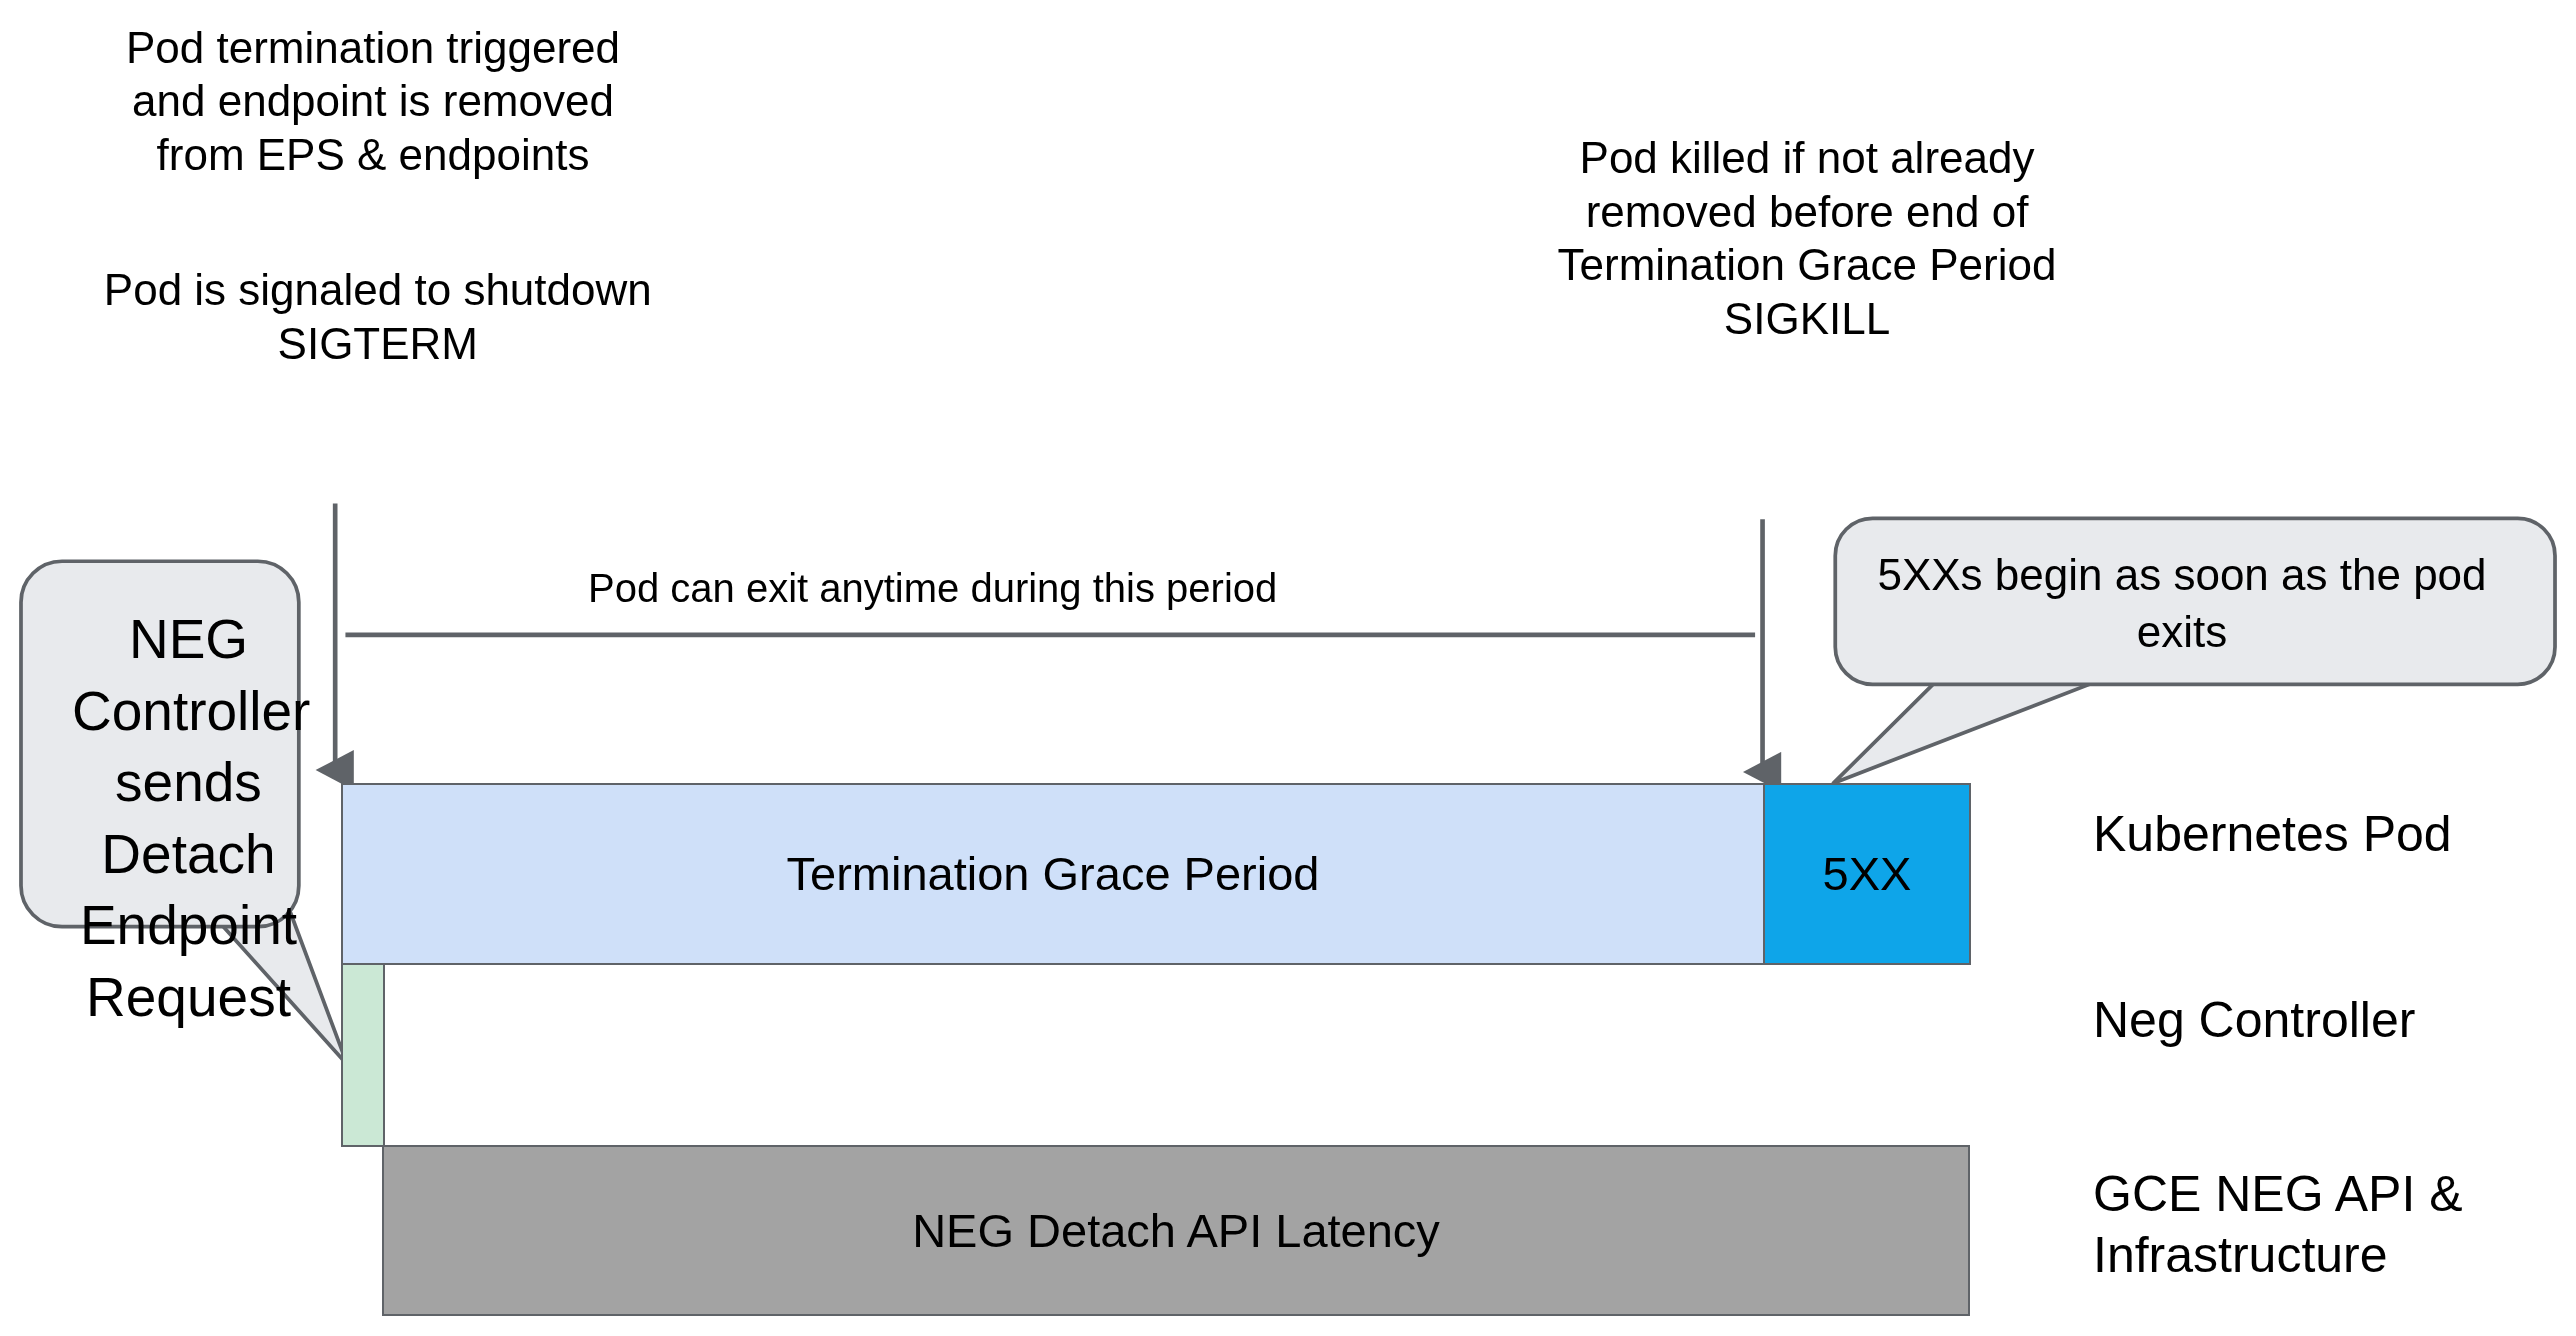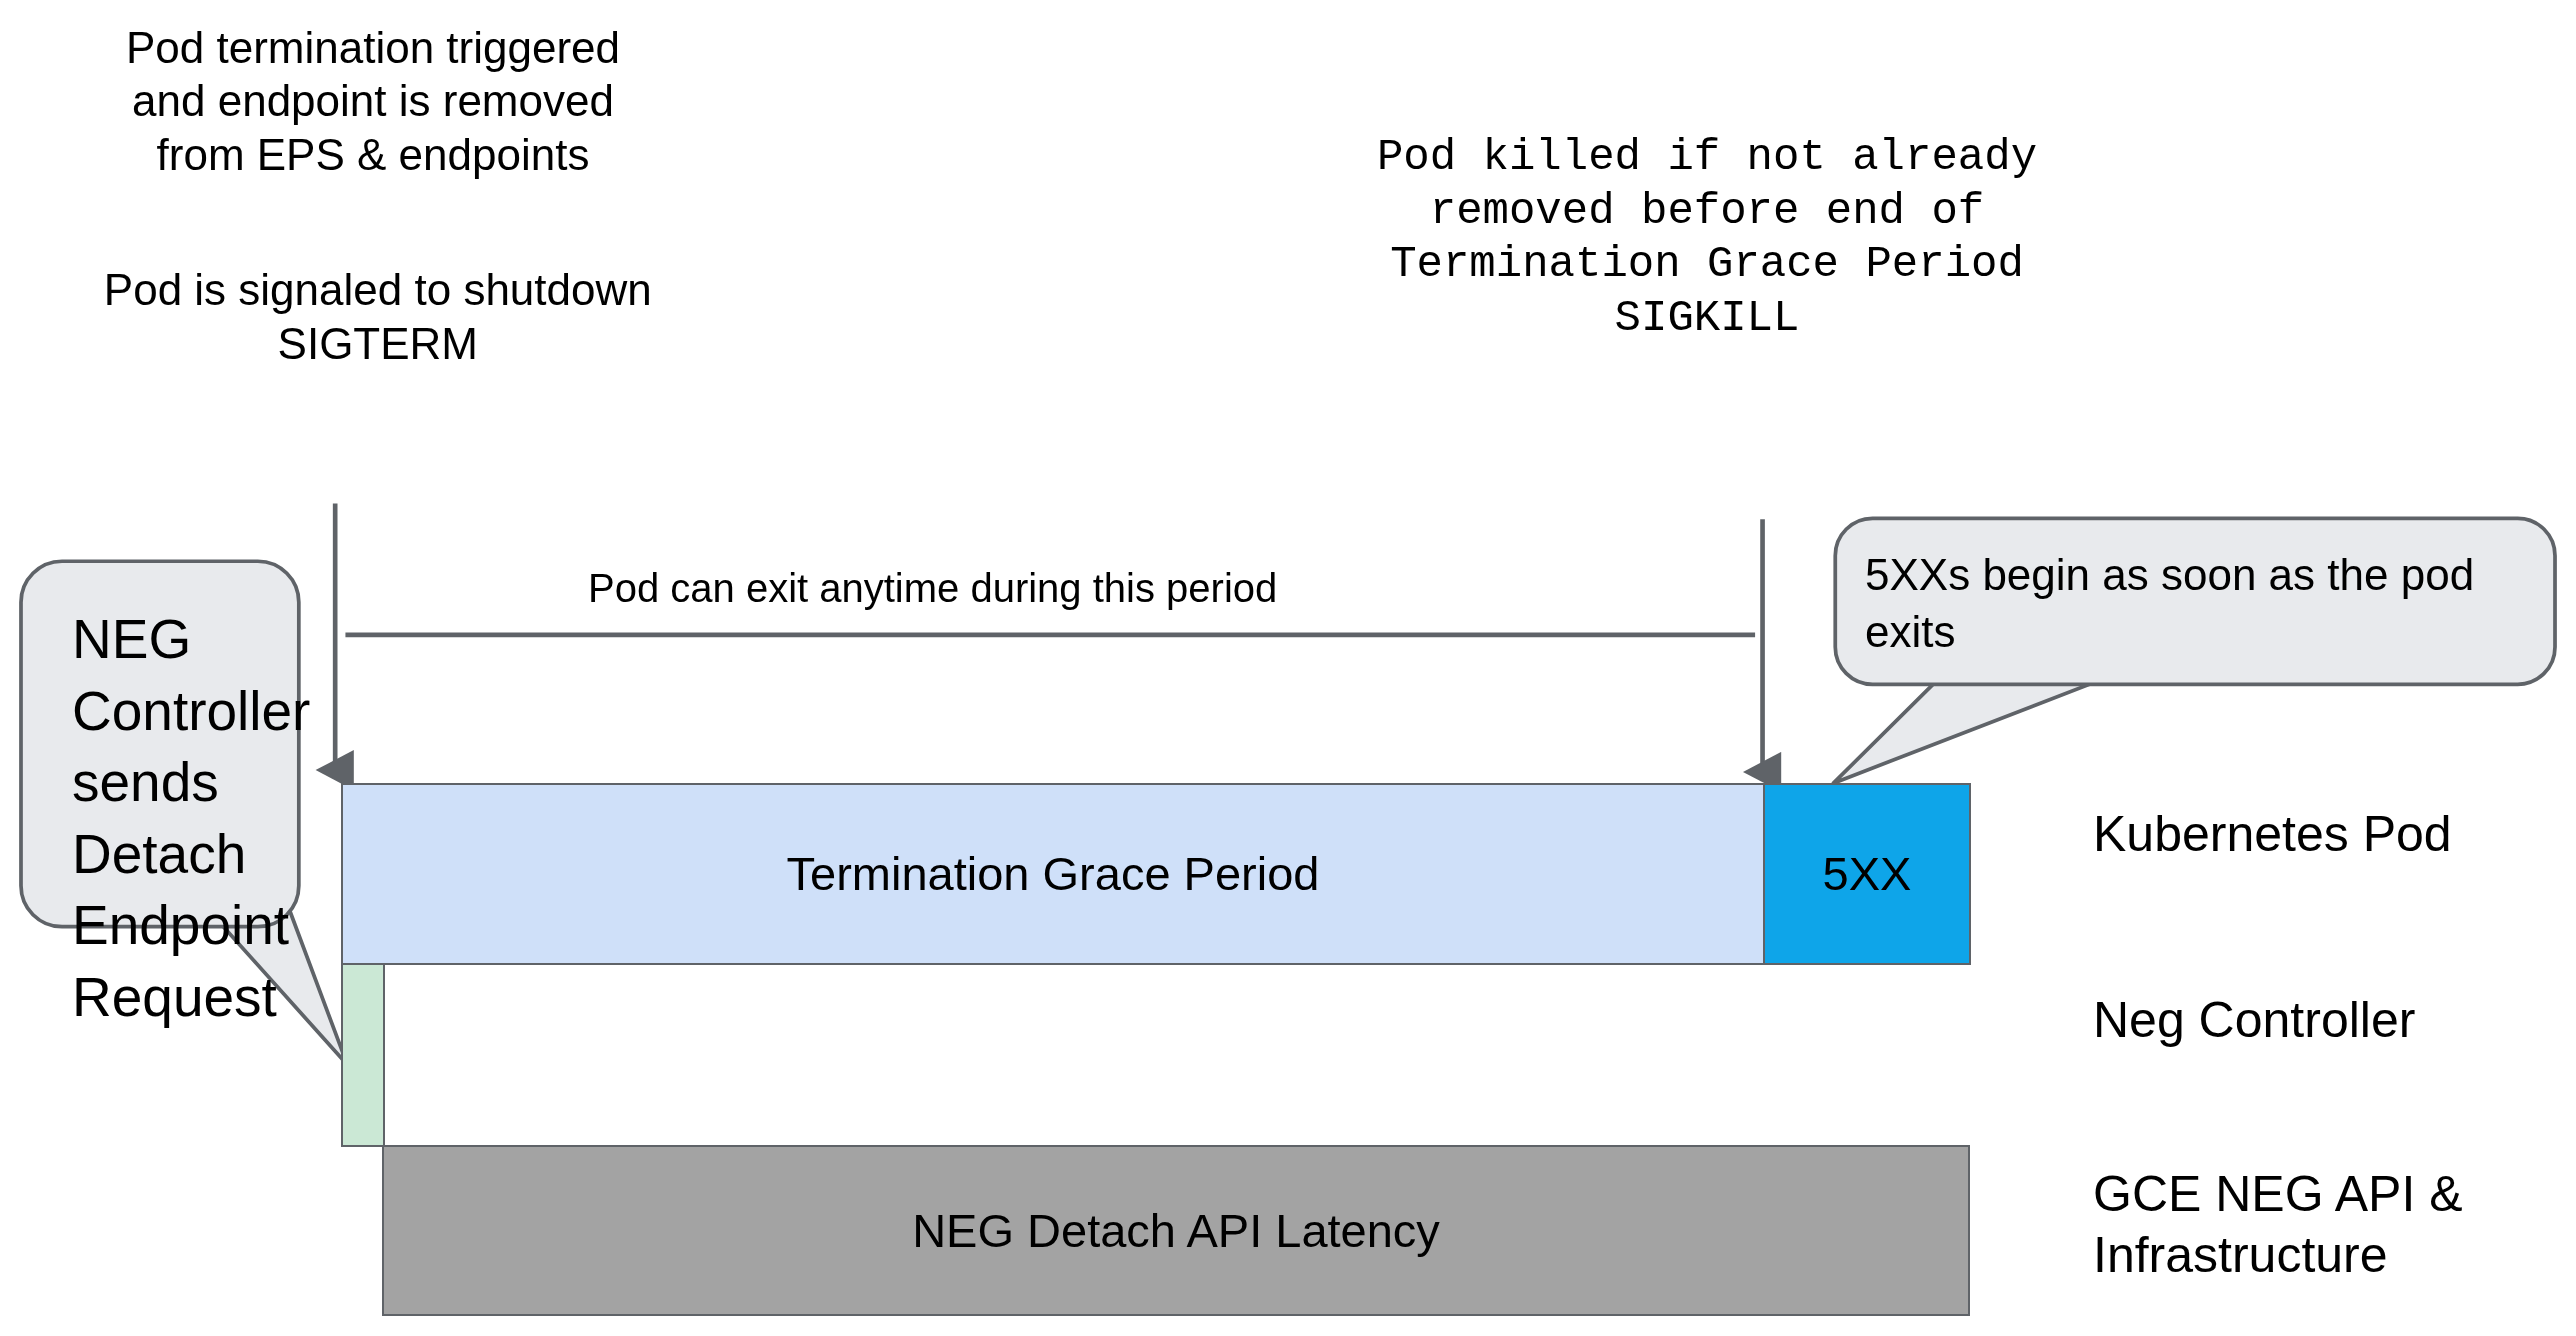--- a/index.html
+++ b/index.html
@@ -25,21 +25,21 @@
     position: absolute;
     text-align: center;
     line-height: 1.22;
     color: #000000;
     white-space: pre-line;
     font-weight: 400;
   }
 
   #note-left-a  { left: 28px;  top: 20.5px;  width: 690px; font-size: 44px; }
   #note-left-b  { left: 9.3px;  top: 263px; width: 737px; font-size: 44px; }
-  #note-right-a { left: 1362px; top: 131px; width: 690px; font-size: 44px; font-family: Liberation Mono, monospace; }
+  #note-right-a { left: 1462px; top: 131px; width: 690px; font-size: 44px; }
 
   
   #vector-layer {
     position: absolute;
     left: 0; top: 0;
     width: 2576px;
     height: 1336px;
     pointer-events: none;
   }
 
@@ -88,20 +88,21 @@
     text-align: left;
     font-size: 40px;
     color: #000000;
   }
 
   
   .bubble-text {
     position: absolute;
     color: #000000;
     line-height: 1.30;
+    text-align: center;
   }
   #bubble-left-text {
     left: 72px; top: 604px;
     width: 233px;
     font-size: 55px;
   }
   #bubble-right-text {
     left: 1865px; top: 546px;
     width: 634px;
     font-size: 44px;

